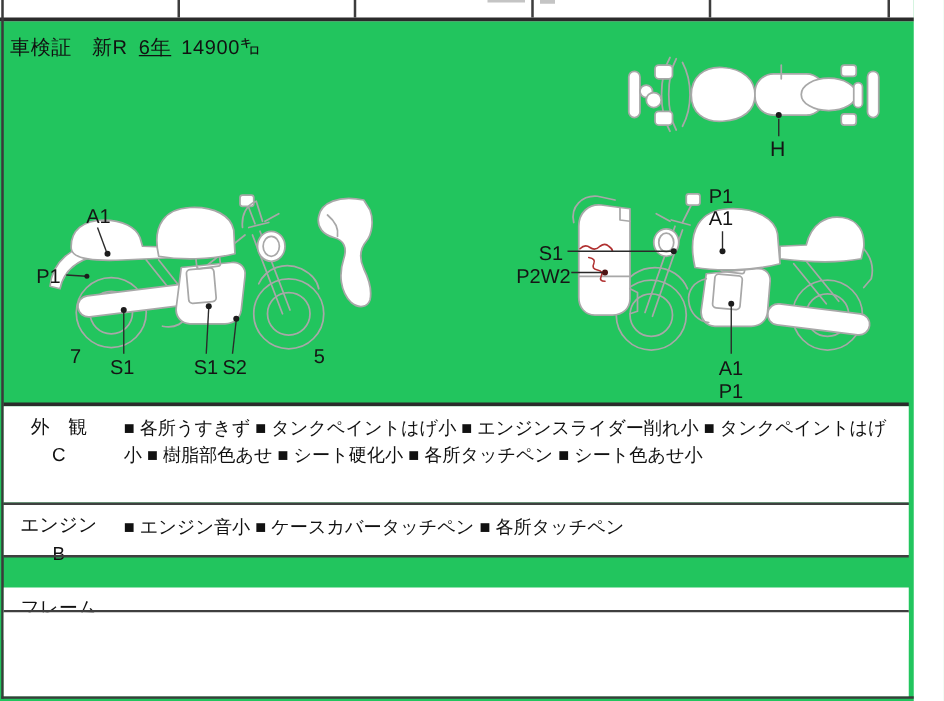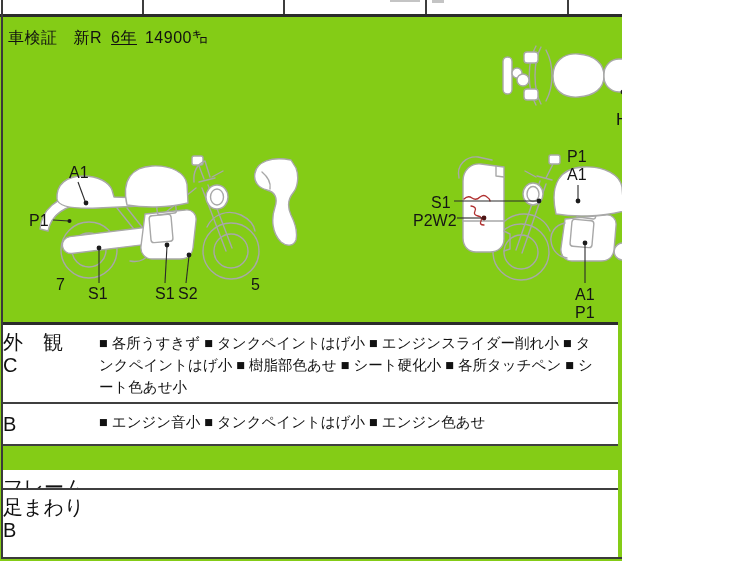--- a/index.html
+++ b/index.html
@@ -1,17 +1,17 @@
 <!DOCTYPE html>
 <html style="--line-art: #a8a8a8; --damage-mark: #b03030; --border: #3a3a3a; --text: #111111;"><head>
 <meta charset="utf-8">
 <style>
   html,body{margin:0;padding:0;background:#fff;}
   .page{
-    position:relative;width:622px;height:561px;background:#84cc16;overflow:hidden;
+    position:relative;width:731px;height:561px;background:#22c55e;overflow:hidden;
     font-family:"Liberation Sans",sans-serif;color:#111;
   }
   
   .top-row{position:absolute;left:0;top:0;width:755px;height:14px;border-bottom:3px solid #2b2b2b;background:#fff;}
   .top-row .v{position:absolute;top:0;width:2px;height:14px;background:#3d3d3d;}
   .smudge{position:absolute;background:#c4c4c4;}
   
   .outer-border{position:absolute;left:1px;top:0;width:750px;height:559px;box-sizing:border-box;
     border-left:2px solid #3a3a3a;border-right:2px solid #3a3a3a;border-bottom:2px solid #3a3a3a;pointer-events:none;}
   
@@ -25,21 +25,21 @@
   .dot{fill:#1c1c1c;stroke:none;}
   .rdot{fill:#4e1414;stroke:none;}
   .leader{stroke:#2a2a2a;stroke-width:1.1;fill:none;}
   text.lbl{font-size:16px;fill:#151515;font-family:"Liberation Sans",sans-serif;}
   text.lblH{font-size:17px;fill:#151515;font-family:"Liberation Sans",sans-serif;}
   
   .hline{position:absolute;left:3px;right:4px;height:2px;background:#3f3f3f;}
   .hline.main{height:3px;background:#2b2b2b;}
   
   .sec{position:absolute;left:3px;right:4px;display:flex;background:#fff;}
-  .sec .label-col{width:88px;flex-shrink:0;text-align:left;padding-top:7px;font-size:20px;line-height:20px;}
+  .sec .label-col{width:88px;flex-shrink:0;text-align:center;padding-top:7px;font-size:15px;line-height:20px;}
   .sec .grade{margin-top:3px;}
   .sec .comments{flex:1;padding:7px 14px 0 8px;font-size:14.5px;line-height:22px;word-break:break-all;}
 </style>
 </head>
 <body>
 
 <div class="page">
 
   <div class="top-row">
     <i class="v" style="left:142px"></i>
@@ -175,37 +175,34 @@
       <div>外　観</div>
       <div class="grade">C</div>
     </div>
     <div class="comments">■ 各所うすきず ■ タンクペイントはげ小 ■ エンジンスライダー削れ小 ■ タンクペイントはげ小 ■ 樹脂部色あせ ■ シート硬化小 ■ 各所タッチペン ■ シート色あせ小</div>
   </div>
 
   <div class="hline" style="top:402px"></div>
 
   <div class="sec" style="top:404px;height:40px">
     <div class="label-col">
+      <div>エンジン</div>
       <div class="grade">B</div>
     </div>
-    <div class="comments">■ エンジン音小 ■ タンクペイントはげ小 ■ エンジン色あせ</div>
+    <div class="comments">■ エンジン音小 ■ ケースカバータッチペン ■ 各所タッチペン</div>
   </div>
 
   <div class="hline" style="top:444px"></div>
 
   <div class="sec" style="top:470px;height:42px">
     <div class="label-col">
       <div>フレーム</div>
       <div class="grade">A</div>
     </div>
   </div>
 
   <div class="hline" style="top:488px"></div>
 
   <div class="sec" style="top:490px;height:67px">
-    <div class="label-col">
-      <div>足まわり</div>
-      <div class="grade">B</div>
-    </div>
     <div class="comments"></div>
   </div>
 
 </div>
 
 </body></html>

